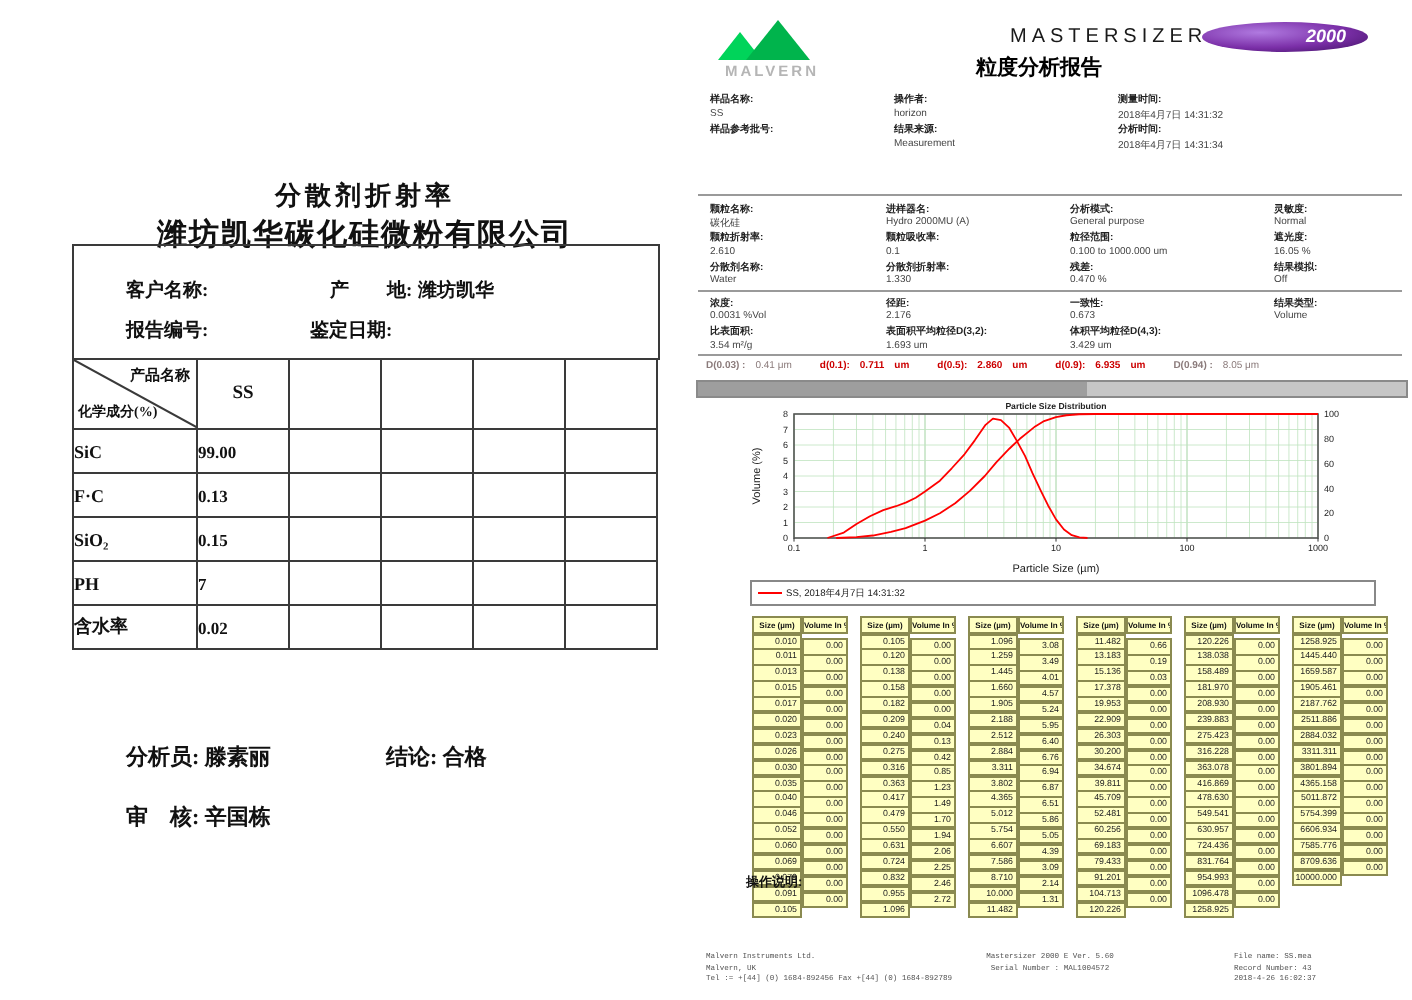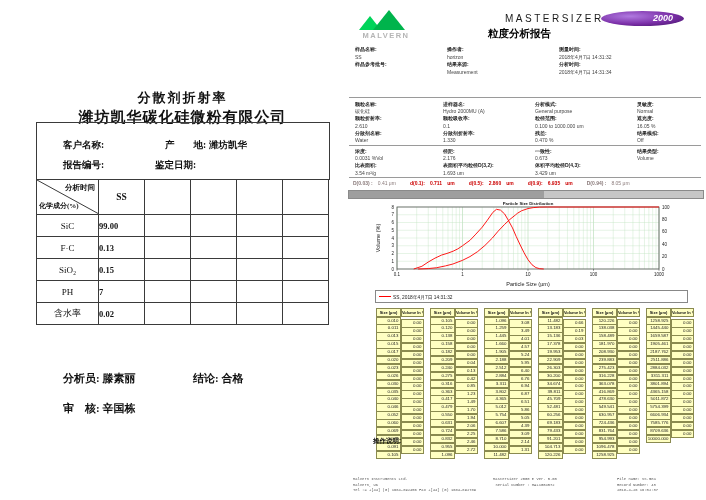--- a/index.html
+++ b/index.html
@@ -15,21 +15,21 @@
   .l-info-item{position:absolute;font-size:9.5px;font-weight:bold;white-space:nowrap;}
   table.chem{position:absolute;left:36px;top:179px;border-collapse:collapse;
              font-family:"Liberation Serif",serif;}
   table.chem td{border:1px solid #3a3a3a;padding:0;}
   table.chem .hdr td{height:34px;}
   table.chem tr.r td{height:21px;}
   .c0{width:62px;} .cn{width:46px;}
   td.diag{position:relative;}
   .diag .ct{position:absolute;top:3px;right:3px;font-size:7.5px;font-weight:bold;}
   .diag .cb{position:absolute;bottom:3px;left:2px;font-size:7px;font-weight:bold;}
-  td.lbl{text-align:center;font-size:9px;font-weight:normal;}
+  td.lbl{font-size:9px;font-weight:bold;}
   td.val{text-align:left;font-size:8.5px;font-weight:bold;}
   td.sid{text-align:center;font-size:9.5px;font-weight:bold;}
   .l-sig{font-size:11px;font-weight:bold;white-space:nowrap;}
   
   .pg-right{position:absolute;left:345px;top:0;width:361px;height:500px;font-size:5px;}
   .mal-tri1{left:28px;top:10px;width:0;height:0;border-left:16px solid transparent;
             border-right:16px solid transparent;border-bottom:20px solid #00b44c;}
   .mal-tri2{left:14px;top:16px;width:0;height:0;border-left:11px solid transparent;
             border-right:11px solid transparent;border-bottom:14px solid #00d45a;}
   .mal-name{left:10px;top:31px;width:62px;text-align:center;font-size:7.5px;font-weight:bold;
@@ -94,21 +94,21 @@
         <col class="cn">
         <col class="cn">
         <col class="cn">
       </colgroup>
     <tbody>
         <tr class="hdr">
       <td class="diag">
         <svg width="62" height="34" style="position:absolute;left:0;top:0;">
           <line x1="0" y1="0" x2="62" y2="34" stroke="#3a3a3a" stroke-width="1"></line>
         </svg>
-        <span class="ct">分析时间</span>
+        <span class="ct">产品名称</span>
         <span class="cb">化学成分(%)</span>
       </td>
       <td class="sid">SS</td>
       <td></td>
       <td></td>
       <td></td>
       <td></td>
     </tr>
     <tr class="r">
           <td class="lbl">SiC</td>

